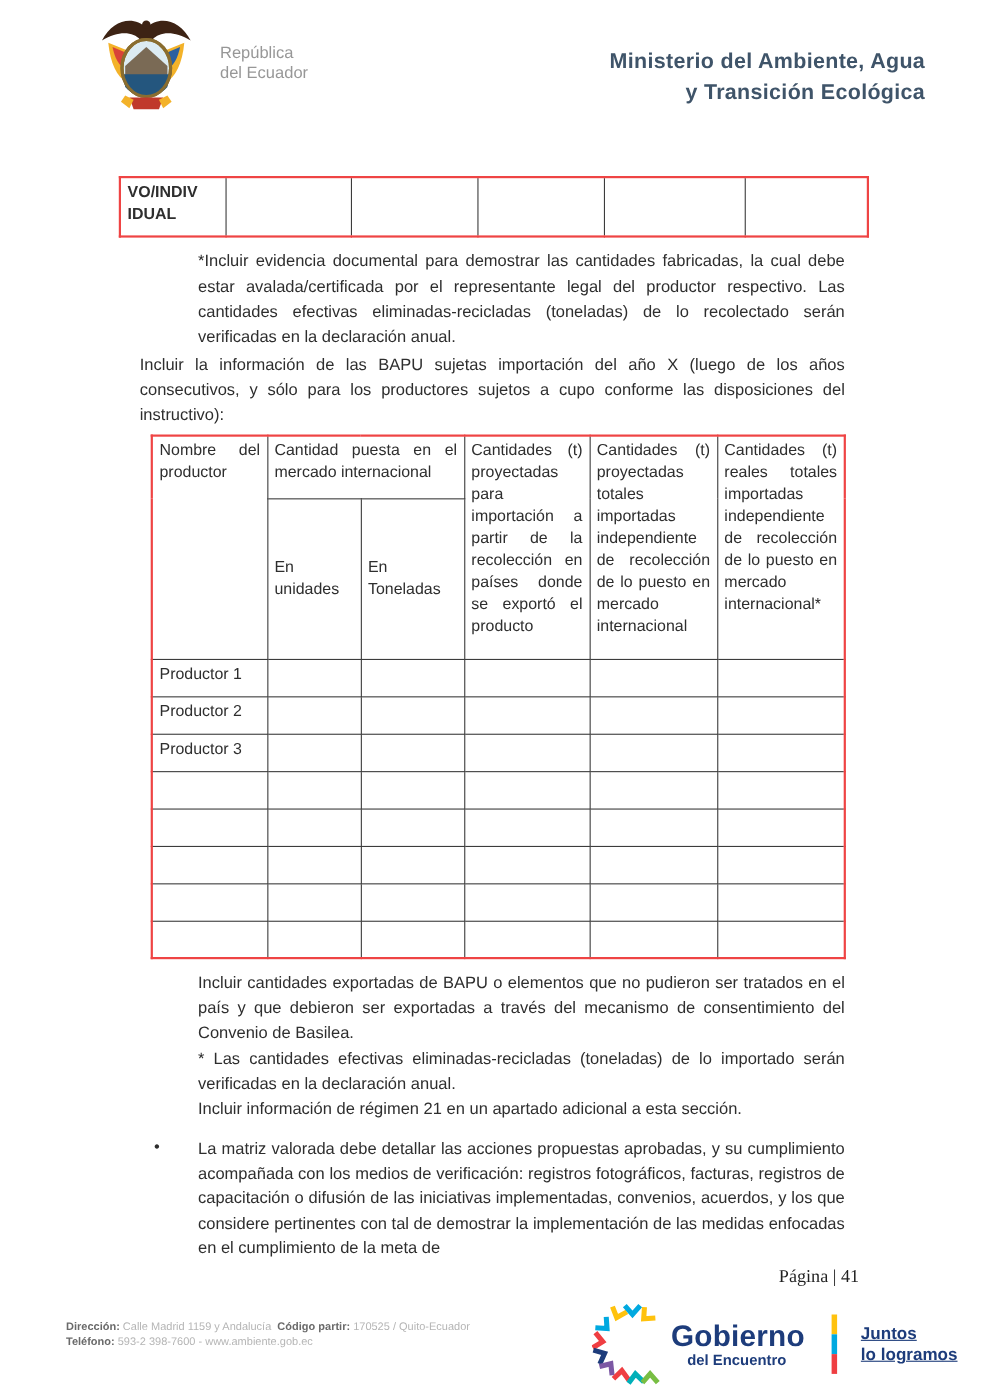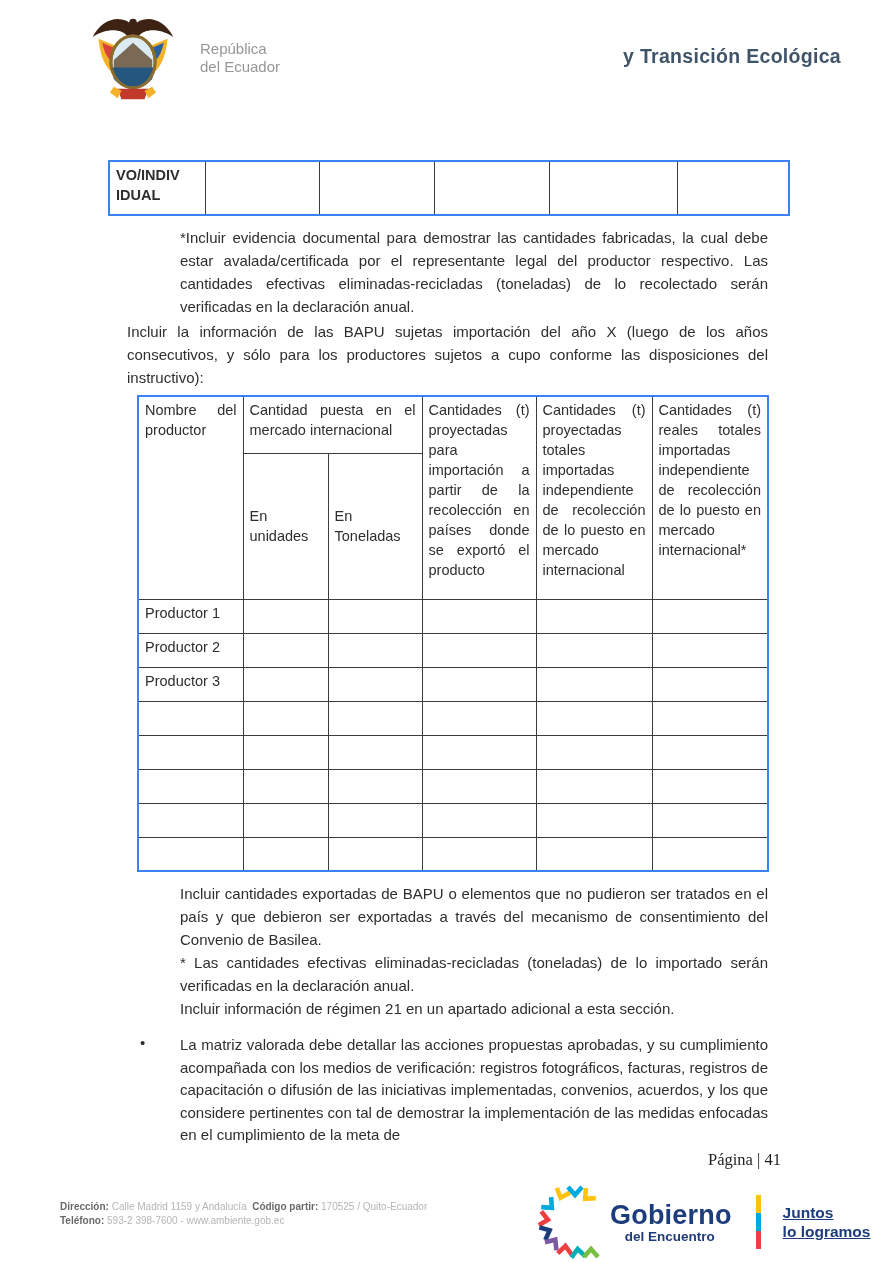--- a/index.html
+++ b/index.html
@@ -12,21 +12,21 @@
   
   .coa-wrap { position:absolute; left:72px; top:10px; display:flex; align-items:center; }
   .republic { margin-left:6px; font-size:15px; line-height:18px; color:#979797; }
   .ministry {
     position:absolute; right:51px; top:42px; text-align:right;
     font-size:19.5px; line-height:28px; font-weight:bold; color:#3f5469; letter-spacing:.3px;
   }
 
   
   table { border-collapse:collapse; table-layout:fixed; }
-  .doc-table { border:2px solid #3b82f6; }
+  .doc-table { border:2px solid #ef4444; }
   .doc-table td { border:1px solid #3c3c3c; vertical-align:top; font-size:14.5px; line-height:20px; padding:3px 6px; }
 
   .top-table { position:absolute; left:108px; top:160px; width:682px; }
   .top-table td { height:54px; }
   .cell-wrap { white-space:pre-line; font-weight:bold; }
 
   .ptable { position:absolute; left:137px; top:395px; width:544px; }
   .ptable td.hd { text-align:justify; }
   .ptable td.mid { vertical-align:middle; }
   .r-h1 { height:57px; }
@@ -84,20 +84,21 @@
       <path d="M40,80 L48,84 L44,92 L36,86 Z" fill="#f3b229"></path>
       <path d="M80,80 L72,84 L76,92 L84,86 Z" fill="#f3b229"></path>
     </svg>
     <div class="republic">
       <div>República</div>
       <div>del Ecuador</div>
     </div>
   </div>
 
   <div class="ministry">
+    <div>Ministerio del Ambiente, Agua</div>
     <div>y Transición Ecológica</div>
   </div>
 
   <table class="doc-table top-table">
     <colgroup>
       <col style="width:96px">
         <col style="width:112px">
         <col style="width:114px">
       <col style="width:114px">
         <col style="width:127px">

